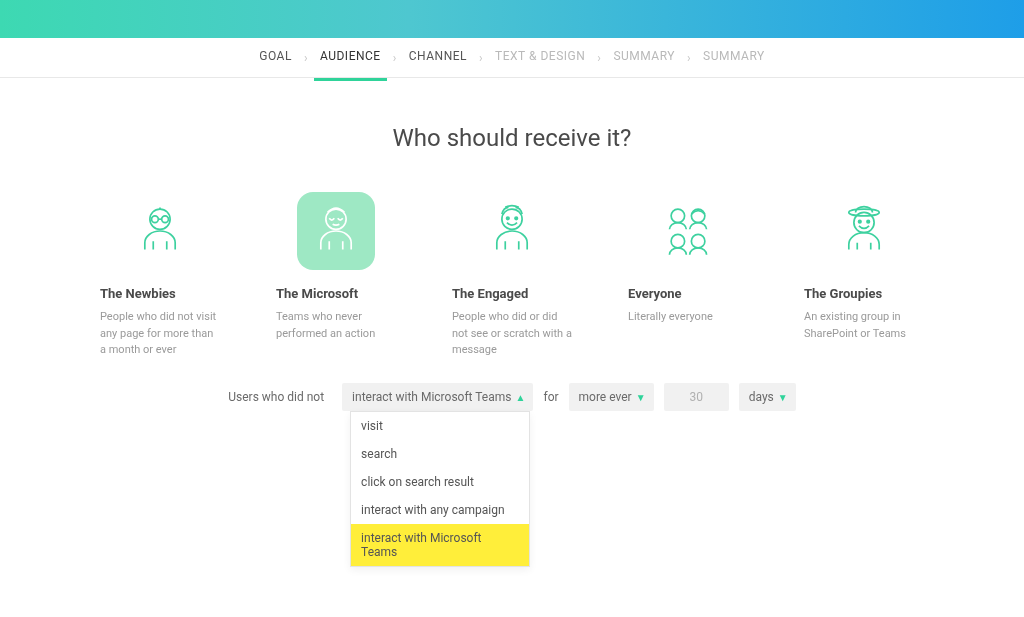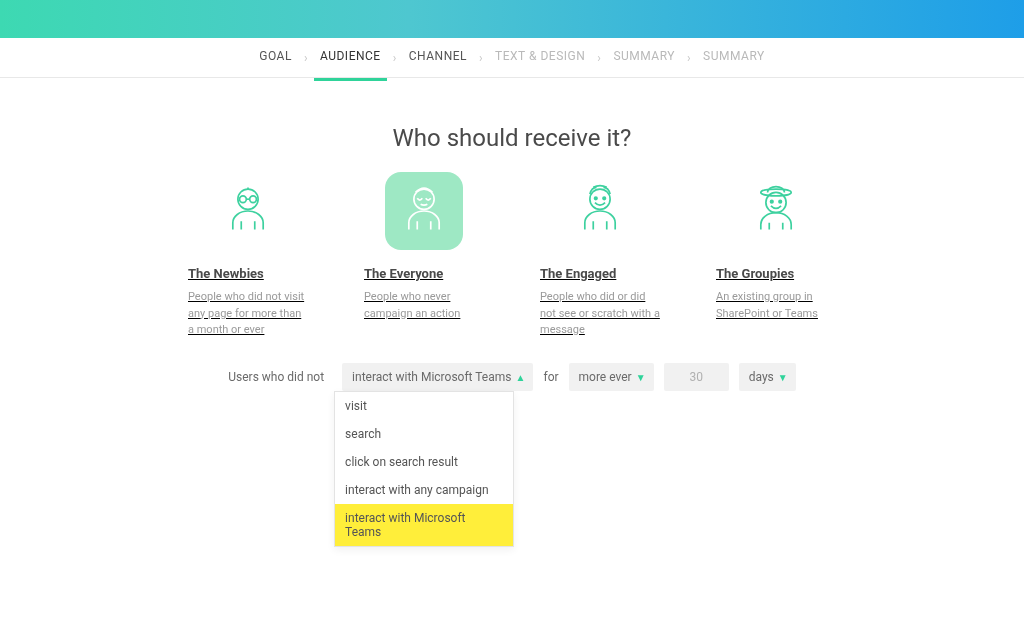--- a/index.html
+++ b/index.html
@@ -44,28 +44,27 @@
     color: #c8c8c8;
     font-size: 12px;
     padding: 0 2px;
   }
   .page-title {
     text-align: center;
     font-size: 24px;
     font-weight: 400;
     color: #4a4a4a;
     margin-top: 46px;
-    margin-bottom: 20px;
+    margin-bottom: 40px;
   }
   .cards {
     display: flex;
     justify-content: center;
     gap: 56px;
     padding: 0 40px;
-    text-decoration: underline;
   }
   .card {
     width: 120px;
     display: flex;
     flex-direction: column;
     align-items: flex-start;
   }
   .icon-box {
     width: 78px;
     height: 78px;
@@ -129,21 +128,21 @@
   }
   .rb-input {
     width: 65px;
     padding: 0 10px;
     justify-content: center;
     color: #b0b0b0;
   }
   .dropdown {
     position: absolute;
     top: 28px;
-    left: 0;
+    left: 16px;
     width: 180px;
     background: #fff;
     border: 1px solid #e3e3e3;
     box-shadow: 0 3px 8px rgba(0,0,0,0.06);
     z-index: 10;
   }
   .dropdown-item {
     padding: 7px 10px;
     font-size: 12px;
     color: #555;
@@ -196,40 +195,57 @@
     <div class="icon-box selected">
       <svg width="54" height="54" viewBox="0 0 64 64">
         <circle cx="32" cy="18" r="12"></circle>
         <path d="M22 10 q10 -10 20 0"></path>
         <path d="M24 17 q3 4 6 0 M34 17 q3 4 6 0"></path>
         <path d="M28 24 q4 2 8 0"></path>
         <path d="M14 54 v-8 a18 14 0 0 1 36 0 v8"></path>
         <path d="M24 44 v10 M40 44 v10"></path>
       </svg>
     </div>
-    <div class="card-title">The Everyone</div>
-    <div class="card-desc">People who never campaign an action</div>
+    <div class="card-title">The Microsoft</div>
+    <div class="card-desc">Teams who never performed an action</div>
   </div>
 
   <div class="card">
     <div class="icon-box">
       <svg width="54" height="54" viewBox="0 0 64 64">
         <circle cx="32" cy="18" r="12"></circle>
         <path d="M20 12 q2 -8 8 -8 M44 12 q-2 -8 -8 -8 M24 4 q8 -4 16 0"></path>
         <circle cx="27" cy="17" r="1.5" fill="#3dd19f"></circle>
         <circle cx="37" cy="17" r="1.5" fill="#3dd19f"></circle>
         <path d="M26 22 q6 6 12 0"></path>
         <path d="M14 54 v-8 a18 14 0 0 1 36 0 v8"></path>
         <path d="M24 44 v10 M40 44 v10"></path>
       </svg>
     </div>
     <div class="card-title">The Engaged</div>
     <div class="card-desc">People who did or did not see or scratch with a message</div>
   </div>
 
+  <div class="card">
+    <div class="icon-box">
+      <svg width="54" height="54" viewBox="0 0 64 64">
+        <circle cx="20" cy="14" r="8"></circle>
+        <path d="M10 30 a10 8 0 0 1 20 0"></path>
+        <circle cx="44" cy="14" r="8"></circle>
+        <path d="M36 12 q8 -8 16 0"></path>
+        <path d="M34 30 a10 8 0 0 1 20 0"></path>
+        <circle cx="20" cy="44" r="8"></circle>
+        <path d="M10 60 a10 8 0 0 1 20 0"></path>
+        <circle cx="44" cy="44" r="8"></circle>
+        <path d="M34 60 a10 8 0 0 1 20 0"></path>
+      </svg>
+    </div>
+    <div class="card-title">Everyone</div>
+    <div class="card-desc">Literally everyone</div>
+  </div>
 
   <div class="card">
     <div class="icon-box">
       <svg width="54" height="54" viewBox="0 0 64 64">
         <ellipse cx="32" cy="10" rx="18" ry="4"></ellipse>
         <path d="M22 10 a10 7 0 0 1 20 0"></path>
         <circle cx="32" cy="22" r="12"></circle>
         <circle cx="27" cy="21" r="1.5" fill="#3dd19f"></circle>
         <circle cx="37" cy="21" r="1.5" fill="#3dd19f"></circle>
         <path d="M26 26 q6 6 12 0"></path>

